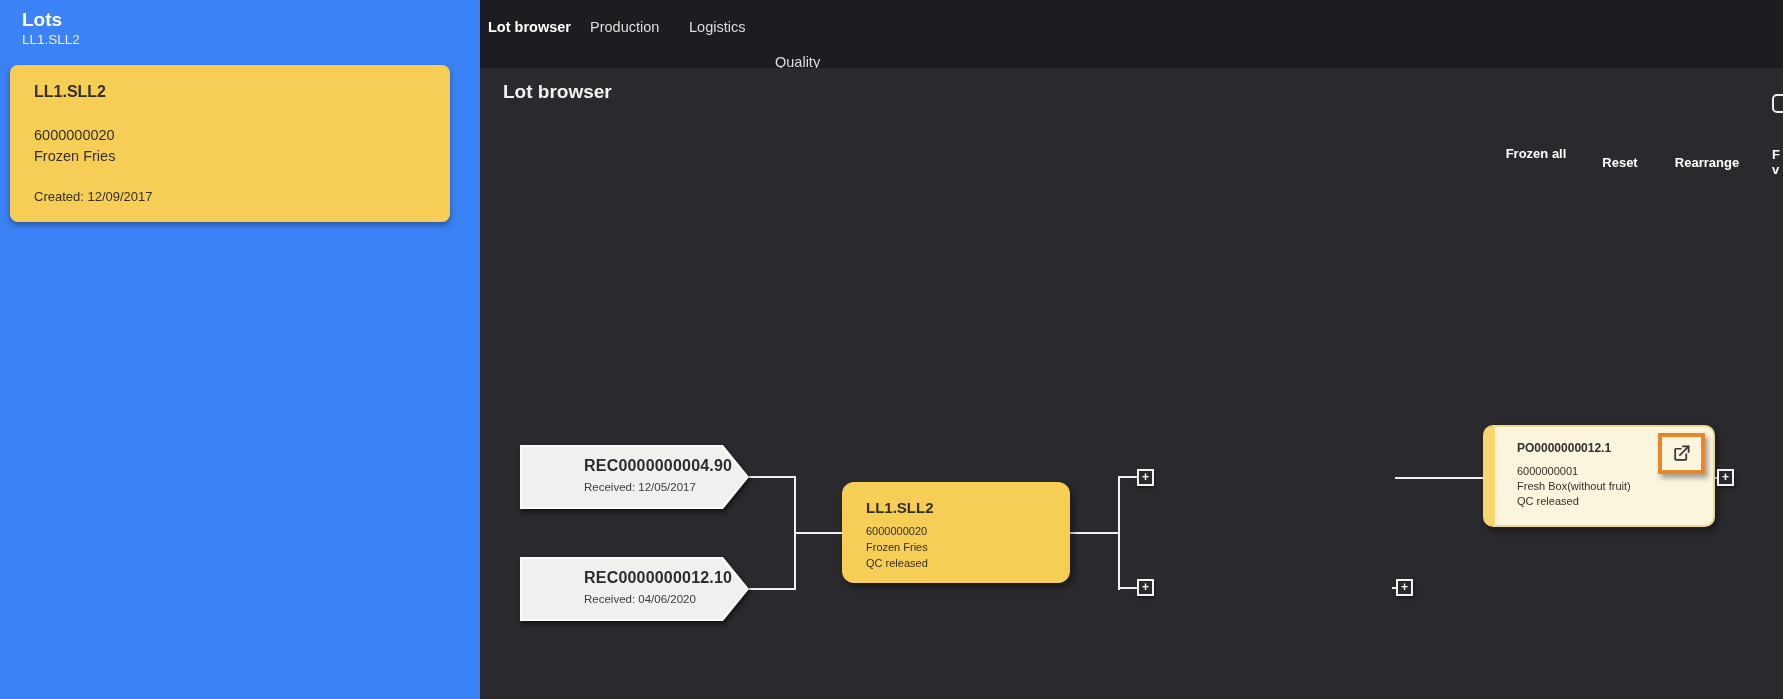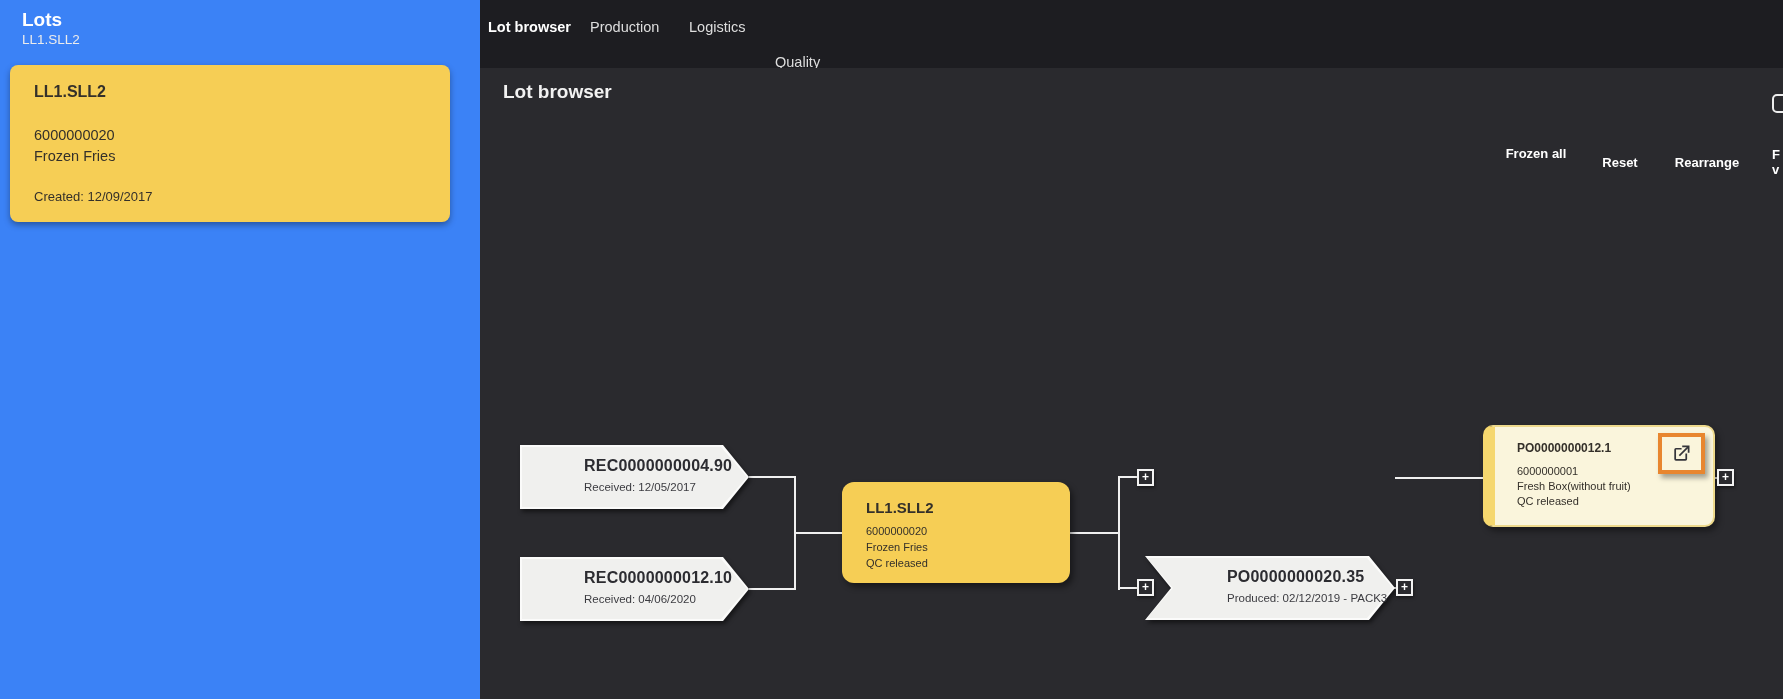--- a/index.html
+++ b/index.html
@@ -133,28 +133,20 @@
   </div>
 
   <div class="lot-node">
     <div class="lot-title">LL1.SLL2</div>
     <div class="lot-line">6000000020</div>
     <div class="lot-line">Frozen Fries</div>
     <div class="lot-line">QC released</div>
   </div>
 
 
-  <div class="chev po" style="left:1145px; top:556px; width:250px; height:64px;">
-    <div class="shape-outer shape-po"></div>
-    <div class="shape-inner shape-po"></div>
-    <div class="node-text">
-      <div class="node-title">PO0000000020.35</div>
-      <div class="node-sub">Produced: 02/12/2019 - PACK3</div>
-    </div>
-  </div>
 
   <div class="detail-node">
     <div class="lot-title">PO0000000012.1</div>
     <div class="lot-line">6000000001</div>
     <div class="lot-line">Fresh Box(without fruit)</div>
     <div class="lot-line">QC released</div>
     <div class="open-btn">
       <span style="display:flex;">
         <svg viewBox="0 0 24 24">
           <path d="M18 13v6a1 1 0 0 1-1 1H5a1 1 0 0 1-1-1V7a1 1 0 0 1 1-1h6"></path>

